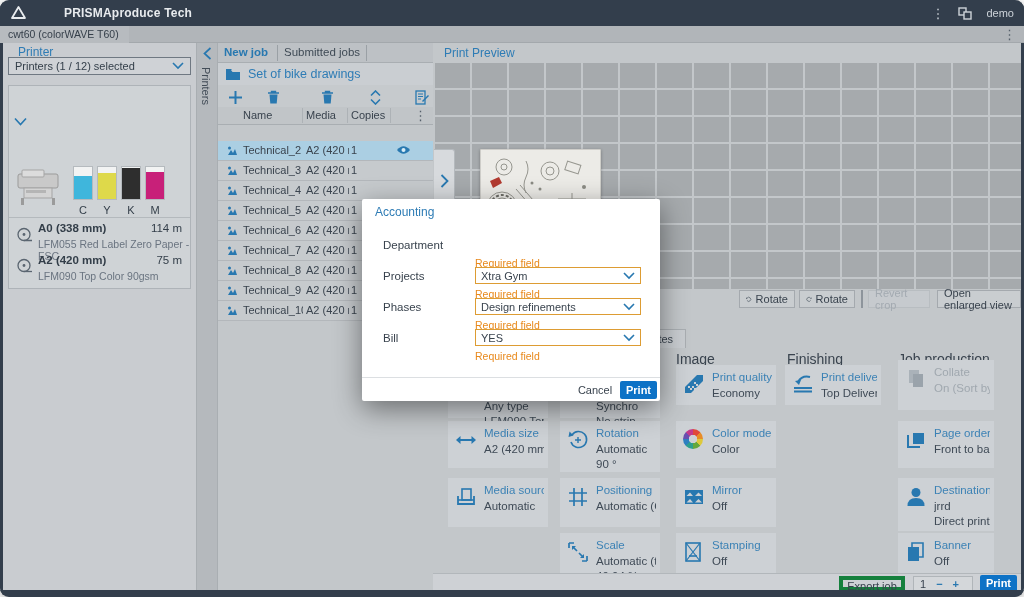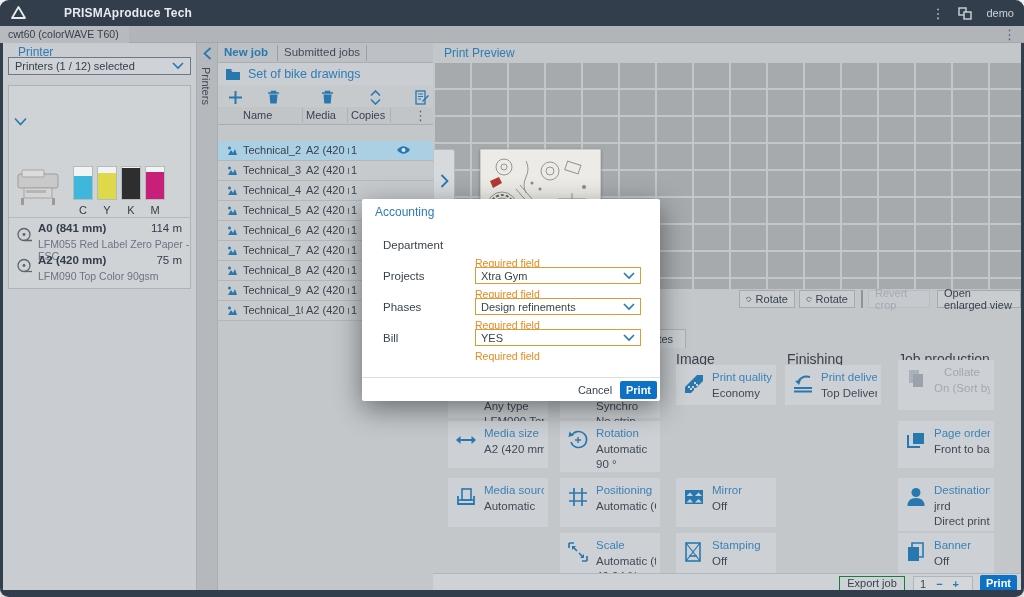--- a/index.html
+++ b/index.html
@@ -78,21 +78,21 @@
   .sechead{position:absolute;top:308px;font-size:14px;font-weight:normal;color:#39434e;}
   .tile{position:absolute;background:#cdd1d5;padding:6px 4px 4px 6px;cursor:pointer;}
   .tile .ticon{position:absolute;left:7px;top:8px;width:22px;height:22px;}
   .tile .tx{margin-left:30px;}
   .ttitle{color:#3c82b5;font-size:11.5px;margin-bottom:4px;white-space:nowrap;overflow:hidden;}
   .tval{color:#3f4a56;font-size:11.5px;margin-bottom:3px;white-space:nowrap;overflow:hidden;}
   .tile.disabled .ttitle,.tile.disabled .tval{color:#a0a8af;}
   .tile.plain{padding-top:40px;}
   .tile.plain .tval{margin-left:38px;}
   .footerbar{position:absolute;left:0;top:530px;width:588px;height:18px;background:#ced1d5;border-top:1px solid #b2b7bb;}
-  .fexport{position:absolute;left:406px;top:2px;width:66px;height:15px;border:1px solid #15803d;text-align:center;font-size:11px;color:#39434e;cursor:pointer;}
+  .fexport{position:absolute;left:406px;top:2px;width:66px;height:15px;border:4px solid #15803d;text-align:center;font-size:11px;color:#39434e;cursor:pointer;}
   .fcount{position:absolute;left:480px;top:2px;width:60px;height:15px;border:1px solid #b0b5b9;background:#d4d7da;display:flex;align-items:center;padding:0 6px;font-size:11px;}
   .fcount .m,.fcount .p{margin-left:10px;color:#2878b0;font-weight:bold;cursor:pointer;}
   .fprint{position:absolute;left:547px;top:1px;width:37px;height:17px;background:#0d72c6;color:#fff;font-weight:bold;font-size:11px;
           text-align:center;padding-top:2px;border-radius:2px;cursor:pointer;}
   
   .modal{position:absolute;left:362px;top:199px;width:298px;height:202px;background:#ffffff;z-index:100;
          box-shadow:0 8px 28px rgba(0,0,0,.45);border-radius:2px;}
   .m-title{position:absolute;left:13px;top:6px;color:#2e7cb5;font-size:12px;}
   .m-label{position:absolute;left:21px;font-size:11.5px;color:#39434e;}
   .m-select{position:absolute;left:113px;width:166px;height:17px;border:1px solid #dd9c33;background:#fff;
@@ -177,21 +177,21 @@
       <span class="ink-label" style="left:112px;">K</span>
       <span class="ink-label" style="left:136px;">M</span>
 
       <div class="divider" style="top:131px;"></div>
 
       <svg class="abs" style="left:7px;top:141px;" width="17" height="17" viewBox="0 0 17 17">
         <circle cx="8" cy="7.5" r="6" fill="none" stroke="#5a6570" stroke-width="1.3"></circle>
         <circle cx="8" cy="7.5" r="1.4" fill="#5a6570"></circle>
         <path d="M8 13.5 H16" stroke="#5a6570" stroke-width="1.3"></path>
       </svg>
-      <span class="abs media-size" style="left:29px;top:136px;">A0 (841 mm)</span>
+      <span class="abs media-size" style="left:29px;top:136px;">A0 (338 mm)</span>
       <span class="media-len" style="top:136px;">114 m</span>
       <span class="abs media-desc" style="left:29px;top:152px;">LFM055 Red Label Zero Paper - FSC</span>
 
       <svg class="abs" style="left:7px;top:172px;" width="17" height="17" viewBox="0 0 17 17">
         <circle cx="8" cy="7.5" r="6" fill="none" stroke="#5a6570" stroke-width="1.3"></circle>
         <circle cx="8" cy="7.5" r="1.4" fill="#5a6570"></circle>
         <path d="M8 13.5 H16" stroke="#5a6570" stroke-width="1.3"></path>
       </svg>
       <span class="abs media-size" style="left:29px;top:168px;">A2 (420 mm)</span>
       <span class="media-len" style="top:168px;">75 m</span>
@@ -459,21 +459,21 @@
         <path d="M18 4 Q10 2 6 9" fill="none" stroke="#2878b0" stroke-width="2"></path>
         <path d="M3 8 L9 7 L7 12 Z" fill="#2878b0"></path>
         <path d="M2 15 h18 M2 18.5 h18" stroke="#2878b0" stroke-width="2"></path>
       </svg>
       <div class="tx">
         <div class="ttitle">Print delivery</div>
         <div class="tval">Top Delivery T…</div>
       </div>
     </div>
 
-    <div class="tile disabled" style="left:465px;top:317px;width:96px;height:50px;text-align:center;">
+    <div class="tile disabled" style="left:465px;top:317px;width:96px;height:50px;">
       <svg class="ticon" viewBox="0 0 22 22">
         <rect x="4" y="2" width="10" height="13" fill="#aab2b9"></rect>
         <rect x="8" y="6" width="10" height="13" fill="#9aa3ab"></rect>
       </svg>
       <div class="tx">
         <div class="ttitle">Collate</div>
         <div class="tval">On (Sort by set)</div>
       </div>
     </div>
 
@@ -495,20 +495,29 @@
         <path d="M2.5 2.5 L6.5 6.5 L1.5 8 Z" fill="#2878b0"></path>
         <path d="M11 8 v6 M8 11 h6" stroke="#2878b0" stroke-width="1.4"></path>
       </svg>
       <div class="tx">
         <div class="ttitle">Rotation</div>
         <div class="tval">Automatic</div>
         <div class="tval">90 °</div>
       </div>
     </div>
 
+    <div class="tile" style="left:243px;top:378px;width:100px;height:47px;">
+      <span class="ticon">
+          <span class="colorwheel" style="display:block;"></span>
+        </span>
+      <div class="tx">
+        <div class="ttitle">Color mode</div>
+        <div class="tval">Color</div>
+      </div>
+    </div>
 
     <div class="tile" style="left:465px;top:378px;width:96px;height:47px;">
       <svg class="ticon" viewBox="0 0 22 22">
         <path d="M3 6 v12 h12" fill="none" stroke="#2878b0" stroke-width="2"></path>
         <rect x="8" y="4" width="11" height="11" fill="#2878b0"></rect>
       </svg>
       <div class="tx">
         <div class="ttitle">Page order</div>
         <div class="tval">Front to back</div>
       </div>

